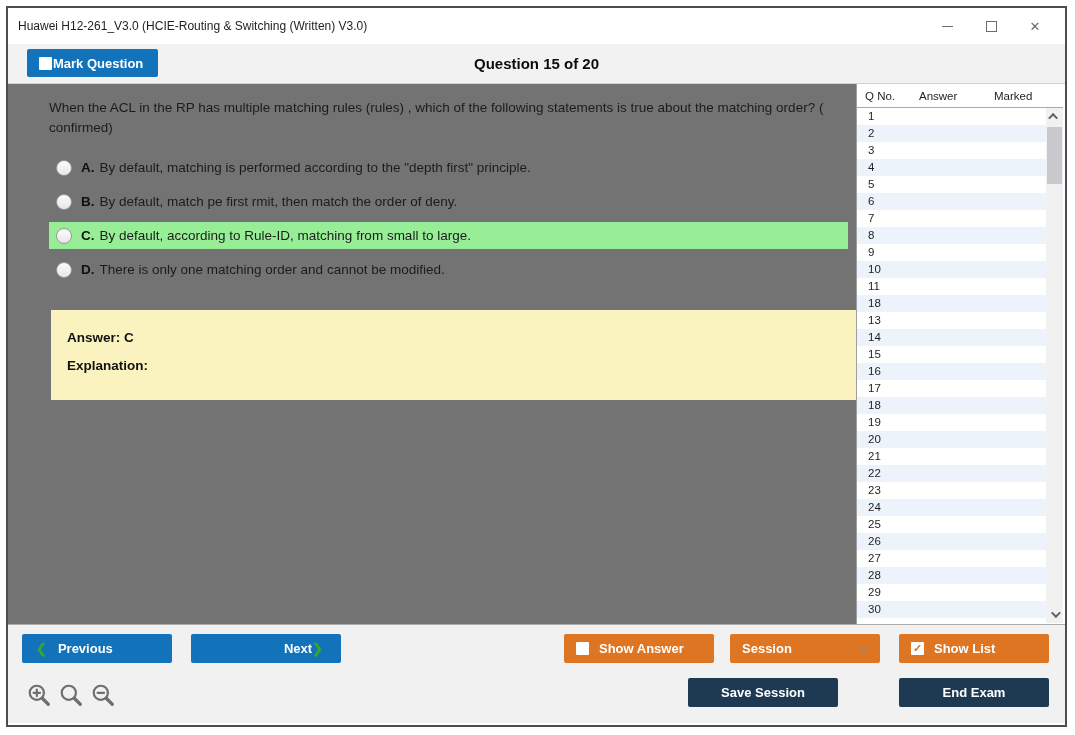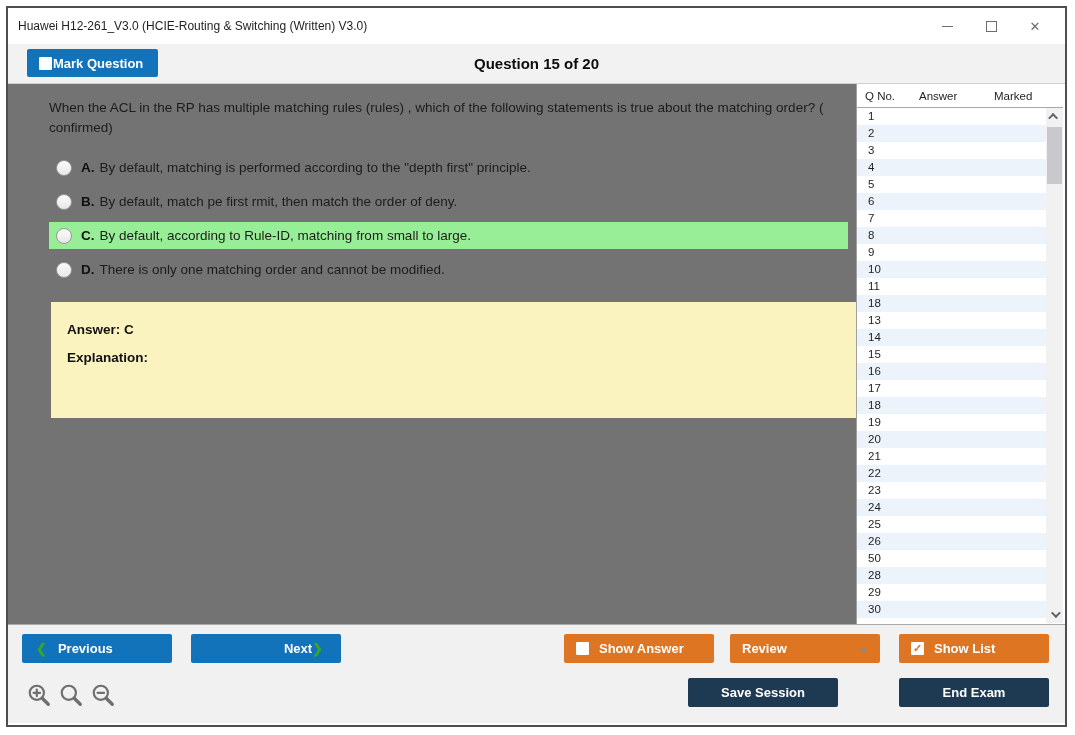--- a/index.html
+++ b/index.html
@@ -31,21 +31,21 @@
   .main { width:848px; background:#737373;padding-left:32px; }
   .question-text { margin:14px 10px 0 9px; font-size:13.5px; line-height:20px; color:#1c1c1c; }
   .options { margin-top:16px; display:flex; flex-direction:column; gap:7px; }
   .option-row { display:flex; align-items:center; margin:0 8px 0 9px; padding:4px 0 4px 7px;
                 min-height:25px; cursor:pointer; }
   .option-row.highlighted { background:#97ee97; }
   .radio { width:16px; height:16px; border:1px solid #999; border-radius:50%;
            background:linear-gradient(#fbfbfb,#e7e7e7); margin-right:9px; flex:none; }
   .opt-letter { font-size:13.5px; font-weight:700; color:#111; margin-right:5px; white-space:nowrap; }
   .opt-text { font-size:13.5px; color:#1c1c1c; line-height:19px; }
-  .answer-box { margin:19px 8px 0 11px; width:830px; height:116px; background:#faf3c0; padding:20px 0 0 16px; }
+  .answer-box { margin:27px 8px 0 11px; width:830px; height:90px; background:#faf3c0; padding:20px 0 0 16px; }
   .answer-label { font-size:13.5px; font-weight:700; color:#111; }
   .explanation-label { font-size:13.5px; font-weight:700; color:#111; margin-top:13px; }
 
   
   .sidebar { width:207px; border-left:1px solid #9f9f9f; background:#fff; }
   .list-header { position:relative; height:24px; border-bottom:1px solid #a8a8a8; background:#fff; }
   .list-header span { position:absolute; top:0; line-height:24px; font-size:11.5px; color:#1f1f1f; }
   .h-qno { left:8px; } .h-ans { left:62px; } .h-mk { left:137px; }
   .list-area { position:relative; height:515px; overflow:hidden; }
   .rows { margin-right:17px; }
@@ -271,21 +271,21 @@
               <span class="cell qno">25</span>
               <span class="cell ans"></span>
               <span class="cell mk"></span>
             </div>
             <div class="qrow alt">
               <span class="cell qno">26</span>
               <span class="cell ans"></span>
               <span class="cell mk"></span>
             </div>
             <div class="qrow">
-              <span class="cell qno">50</span>
+              <span class="cell qno">27</span>
               <span class="cell ans"></span>
               <span class="cell mk"></span>
             </div>
             <div class="qrow alt">
               <span class="cell qno">28</span>
               <span class="cell ans"></span>
               <span class="cell mk"></span>
             </div>
             <div class="qrow">
               <span class="cell qno">29</span>
@@ -337,21 +337,21 @@
           <line x1="14" y1="14" x2="19.5" y2="19.5" stroke-width="3"></line>
         <line x1="6" y1="9" x2="12" y2="9"></line>
       </svg>
     </div>
 
     <div class="btn btn-orange btn-show-answer">
       <span class="checkbox"></span>
       <span>Show Answer</span>
     </div>
     <div class="btn btn-orange btn-review">
-      <span>Review</span>
+      <span>Session</span>
       <span class="review-arrow">▲</span>
     </div>
     <div class="btn btn-orange btn-show-list">
       <span class="checkbox checked">✓</span>
       <span>Show List</span>
     </div>
     <div class="btn btn-navy btn-save">
       <span>Save Session</span>
     </div>
     <div class="btn btn-navy btn-end">

